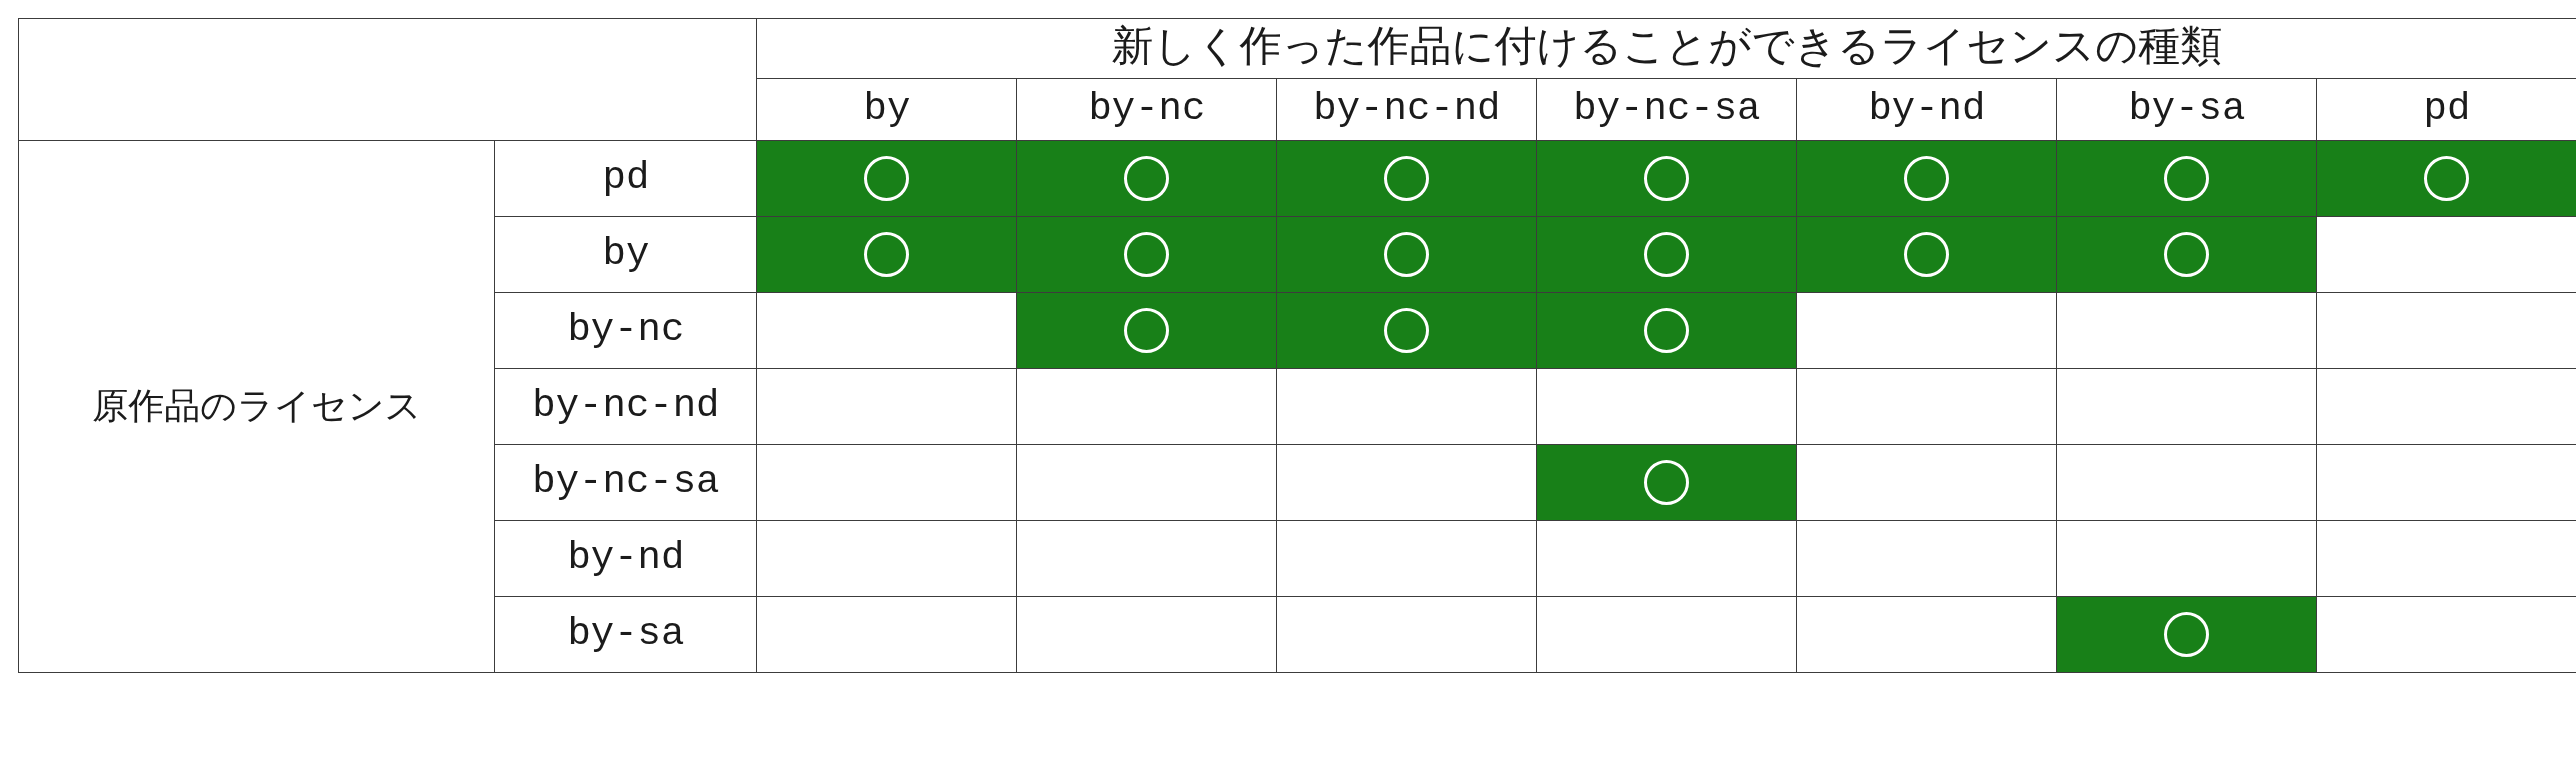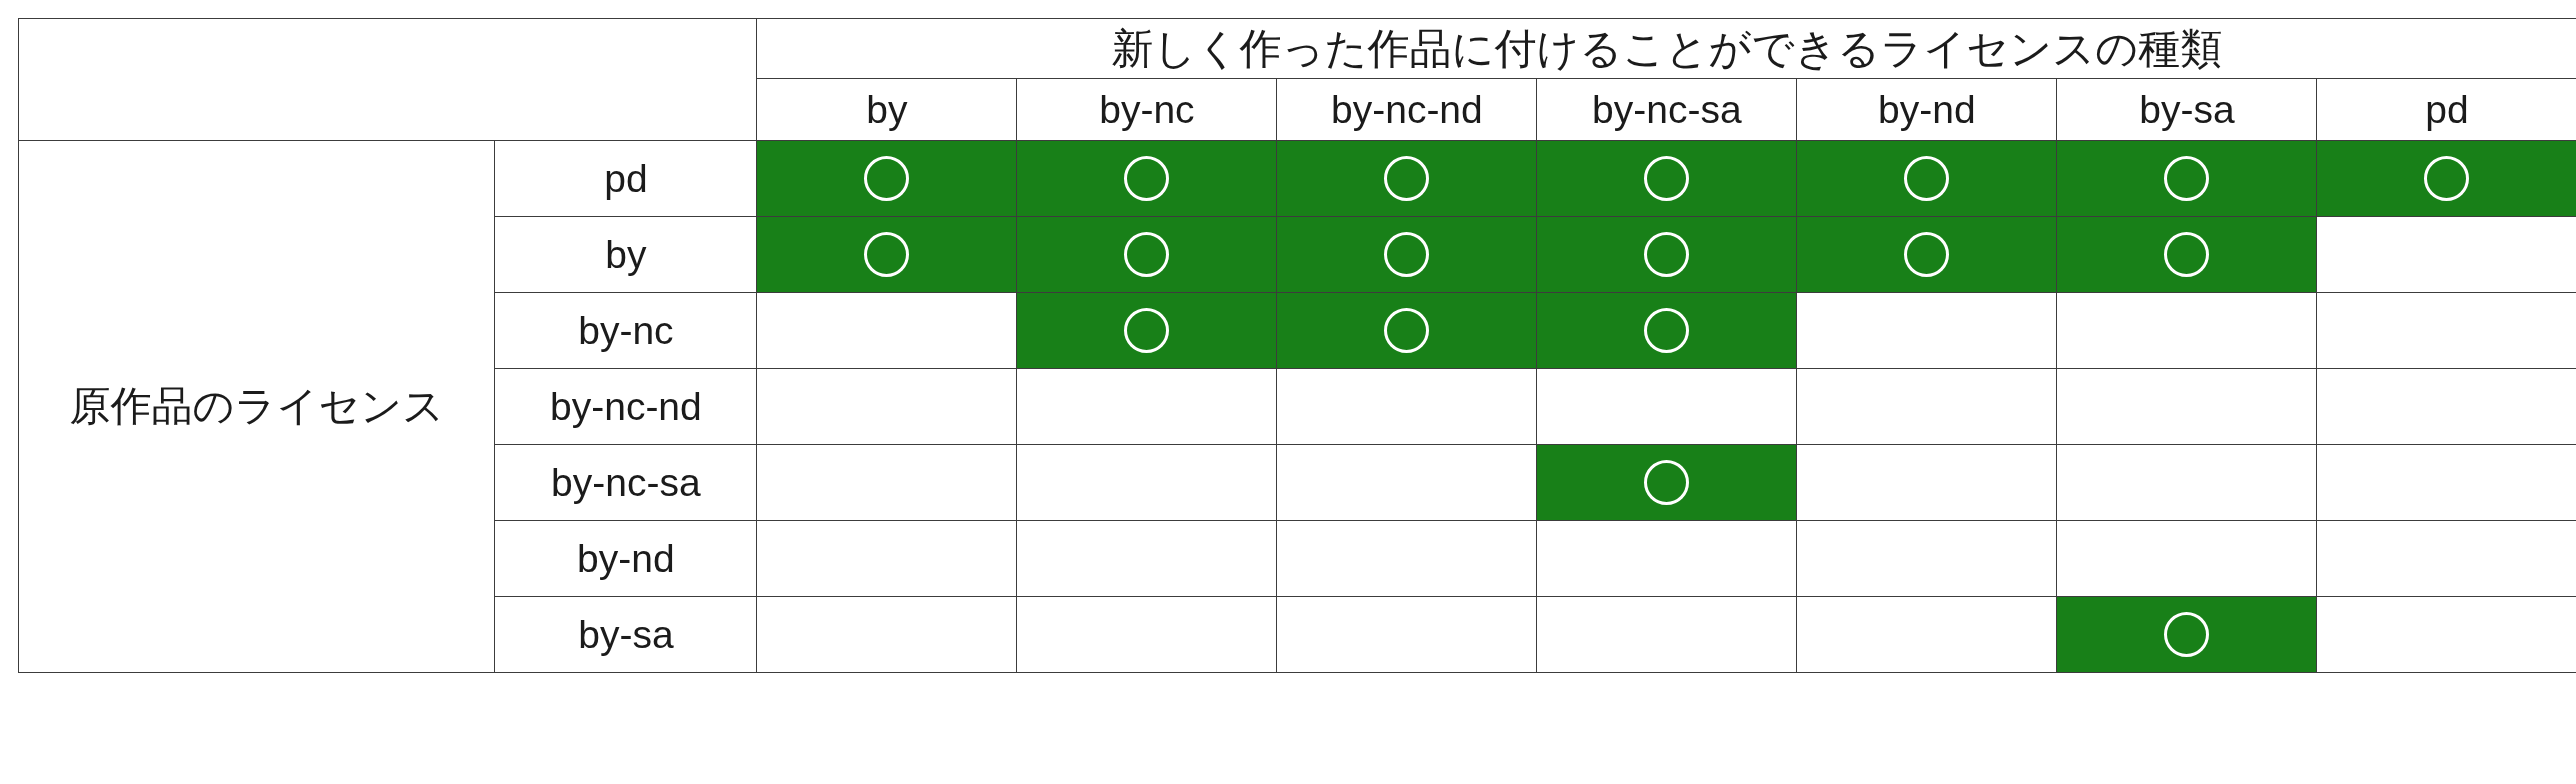--- a/index.html
+++ b/index.html
@@ -13,20 +13,21 @@
     font-family: "Liberation Sans", "DejaVu Sans", sans-serif;
     color: #1b1b1b;
     overflow: hidden;
   }
 
   .page {
     position: relative;
     width: 2576px;
     height: 672px;
     box-sizing: border-box;
+    font-family: Liberation Mono, monospace;
   }
 
   .license-table {
     position: absolute;
     left: 18.4px;
     top: 18.4px;
     width: 2524px;
     border-collapse: collapse;
     table-layout: fixed;
     background: #ffffff;
@@ -60,21 +61,21 @@
     line-height: 1.05;
     white-space: nowrap;
   }
 
   .col-head {
     font-size: 39px;
     line-height: 1.0;
   }
 
   .rowgroup-label {
-    font-size: 41px;
+    font-size: 36px;
     text-align: left;
     padding-left: 7.8px;
     white-space: nowrap;
   }
 
   .row-head {
     font-size: 39px;
     line-height: 1.0;
   }
 

